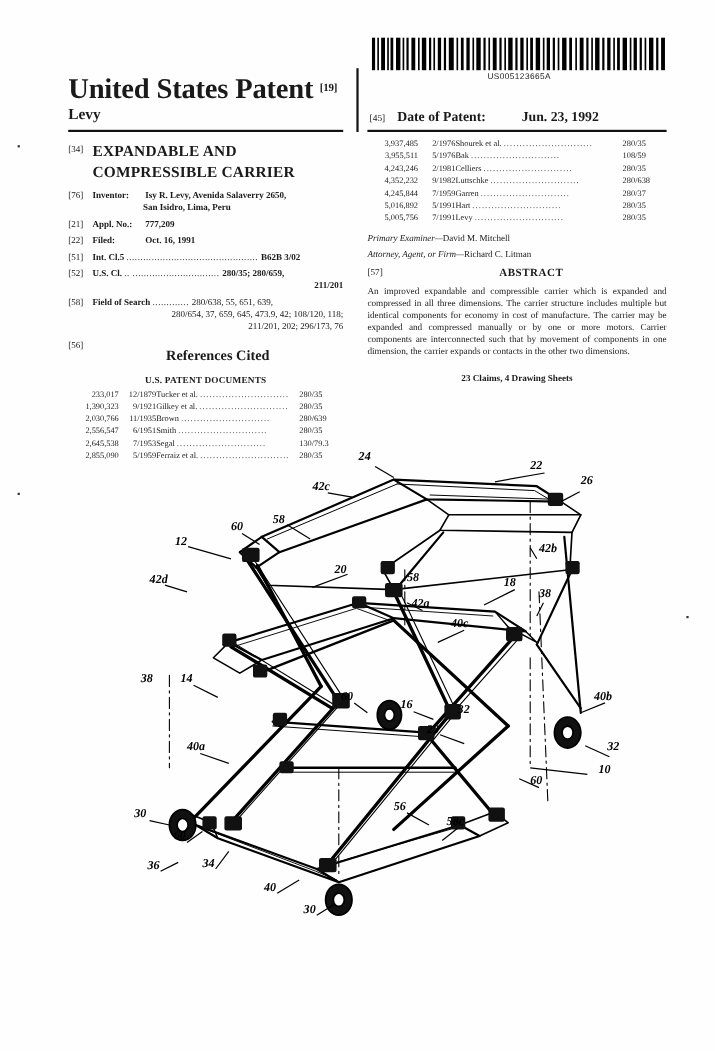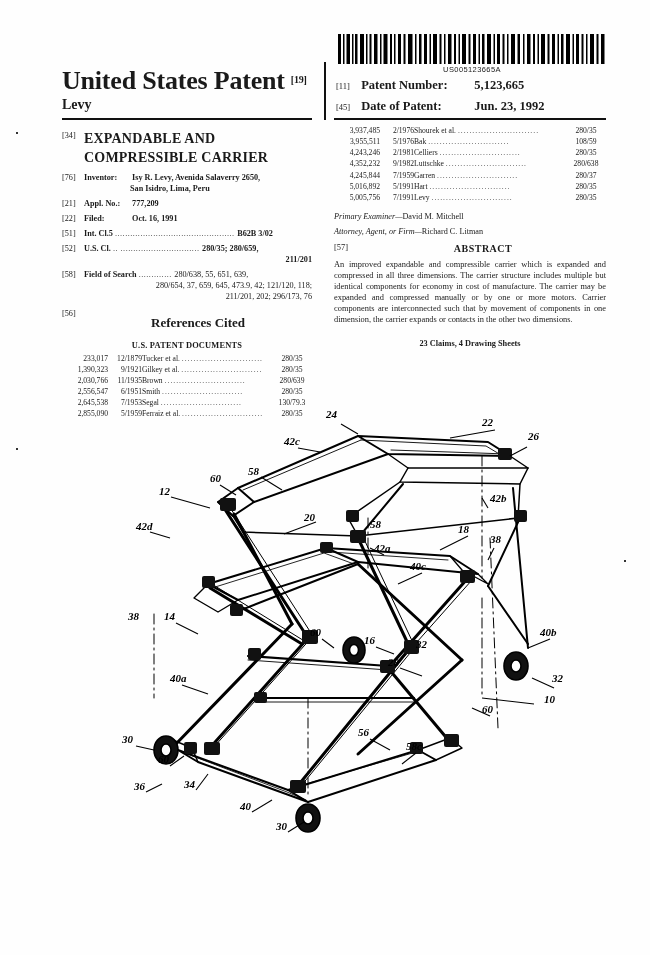--- a/index.html
+++ b/index.html
@@ -43,21 +43,21 @@
   .ind{display:block;text-align:right;}
 
   .centered{text-align:center;font-weight:bold;margin:6px 0 2px;}
   .centered.sm{font-size:8.4px;letter-spacing:.2px;}
 
   table.refs{width:100%;border-collapse:collapse;font-size:7.6px;}
   table.refs td{padding:.4px 0;vertical-align:top;white-space:nowrap;}
   td.num{width:46px;text-align:right;padding-right:4px;}
   td.dt{width:34px;text-align:right;padding-right:5px;}
   td.nm{overflow:hidden;}
-  td.cl{width:40px;text-align:center;}
+  td.cl{width:40px;text-align:left;}
   .leader{display:inline-block;overflow:hidden;white-space:nowrap;
       letter-spacing:1px;color:#333;max-width:80px;vertical-align:bottom;}
 
   .exam{font-style:italic;font-size:8.2px;margin-top:4px;}
   .exam b{font-style:normal;font-weight:normal;}
   .abs-head{text-align:center;font-weight:bold;font-size:10px;letter-spacing:.5px;}
   .abs-row{display:flex;margin-top:5px;}
   .abs-body{font-size:8.4px;line-height:1.32;text-align:justify;margin-top:3px;}
   .claims{text-align:center;font-weight:bold;font-size:8.3px;margin-top:13px;}
 
@@ -136,25 +136,20 @@
     <div class="barcode-num">US005123665A</div>
   </div>
 
   <div class="title-main">
     <span>United States Patent</span><span class="title-code">[19]</span>
   </div>
   <div class="inventor-line">Levy</div>
 
   <div class="vdiv"></div>
 
-  <div class="pn-row">
-    <span class="bk">[11]</span>
-    <span class="fld-lbl">Patent Number:</span>
-    <span class="fld-val">5,123,665</span>
-  </div>
   <div class="dp-row">
     <span class="bk">[45]</span>
     <span class="fld-lbl">Date of Patent:</span>
     <span class="fld-val">Jun. 23, 1992</span>
   </div>
 
   <div class="rule-left"></div>
   <div class="rule-right"></div>
 
   <div class="colL">
@@ -207,21 +202,21 @@
         <span class="ind bold">211/201</span>
       </div>
     </div>
 
     <div class="fr">
       <div class="tag">[58]</div>
       <div class="bdy">
         <span class="bold">Field of Search</span>
         <span class="dots"> ............. </span>
         <span>280/638, 55, 651, 639,</span>
-        <span class="ind">280/654, 37, 659, 645, 473.9, 42; 121/120, 118;</span>
+        <span class="ind">280/654, 37, 659, 645, 473.9, 42; 108/120, 118;</span>
         <span class="ind">211/201, 202; 296/173, 76</span>
       </div>
     </div>
 
     <div class="fr" style="margin-top:6px;">
       <div class="tag">[56]</div>
       <div class="bdy">
         <div class="centered" style="font-size:13px;">References Cited</div>
       </div>
     </div>

